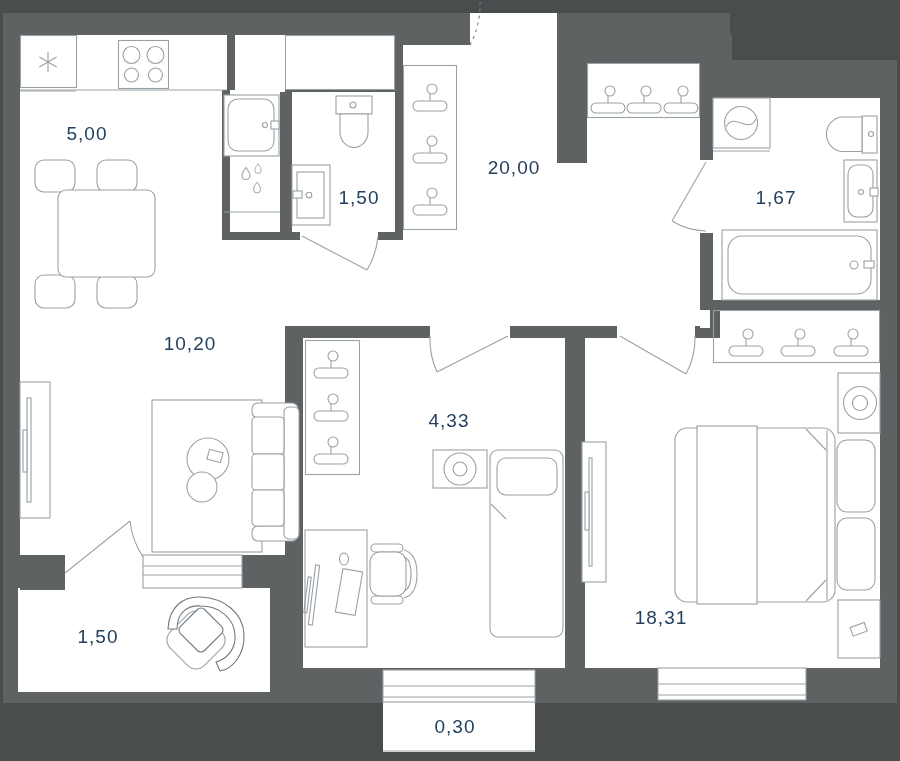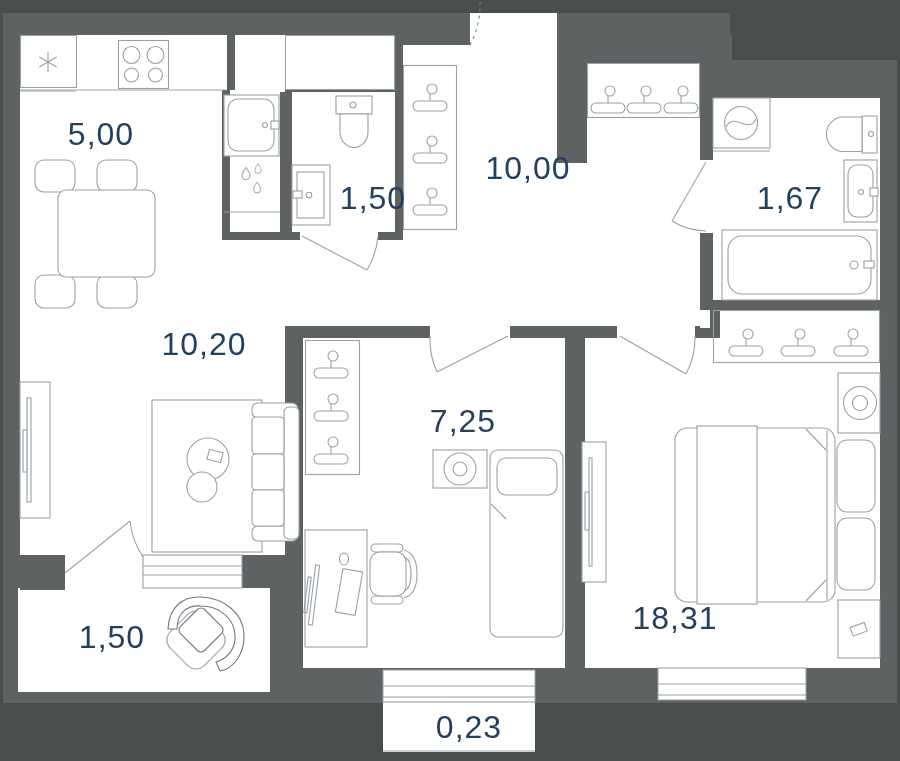--- a/index.html
+++ b/index.html
@@ -7,21 +7,21 @@
          font-family:"Liberation Sans", sans-serif;}
   .wall{position:absolute;background:var(--wall);z-index:3;}
   .slab{position:absolute;background:var(--wall);z-index:1;}
   .floor{position:absolute;background:var(--floor);z-index:2;}
   .furn{position:absolute;left:0;top:0;z-index:4;pointer-events:none;}
   .furn *{fill:none;stroke:var(--line);stroke-width:1.1;}
   .furn .wf{fill:var(--floor);}
   .furn .dk{stroke:var(--line_dark);}
   .furn .dash{stroke:var(--door_arc);stroke-dasharray:3 4;}
   .lbl{position:absolute;z-index:5;transform:translate(-50%,-50%);
-       color:var(--text);font-size:32px;letter-spacing:1px;white-space:nowrap;margin-left:14px;}
+       color:var(--text);font-size:19px;letter-spacing:1px;white-space:nowrap;}
 </style>
 </head>
 <body>
 
 <div id="stage">
 
   <div class="slab" style="left:3px;top:13px;width:727px;height:690px"></div>
   <div class="slab" style="left:700px;top:60px;width:197px;height:643px"></div>
 
   <div class="floor" style="left:20px;top:35px;width:265px;height:520px"></div>
@@ -285,20 +285,20 @@
       <path d="M383,751 H535"></path>
     </g>
     <g>
       <rect x="658" y="668" width="148" height="32"></rect>
       <path d="M658,684 H806 M658,695 H806"></path>
     </g>
   </svg>
 
   <div class="lbl" style="left:87px;top:134px">5,00</div>
   <div class="lbl" style="left:359px;top:198px">1,50</div>
-  <div class="lbl" style="left:514px;top:168px">10,00</div>
+  <div class="lbl" style="left:514px;top:168px">20,00</div>
   <div class="lbl" style="left:776px;top:198px">1,67</div>
   <div class="lbl" style="left:190px;top:344px">10,20</div>
-  <div class="lbl" style="left:449px;top:421px">7,25</div>
+  <div class="lbl" style="left:449px;top:421px">4,33</div>
   <div class="lbl" style="left:661px;top:618px">18,31</div>
   <div class="lbl" style="left:98px;top:637px">1,50</div>
-  <div class="lbl" style="left:455px;top:727px">0,23</div>
+  <div class="lbl" style="left:455px;top:727px">0,30</div>
 </div>
 
 </body></html>

